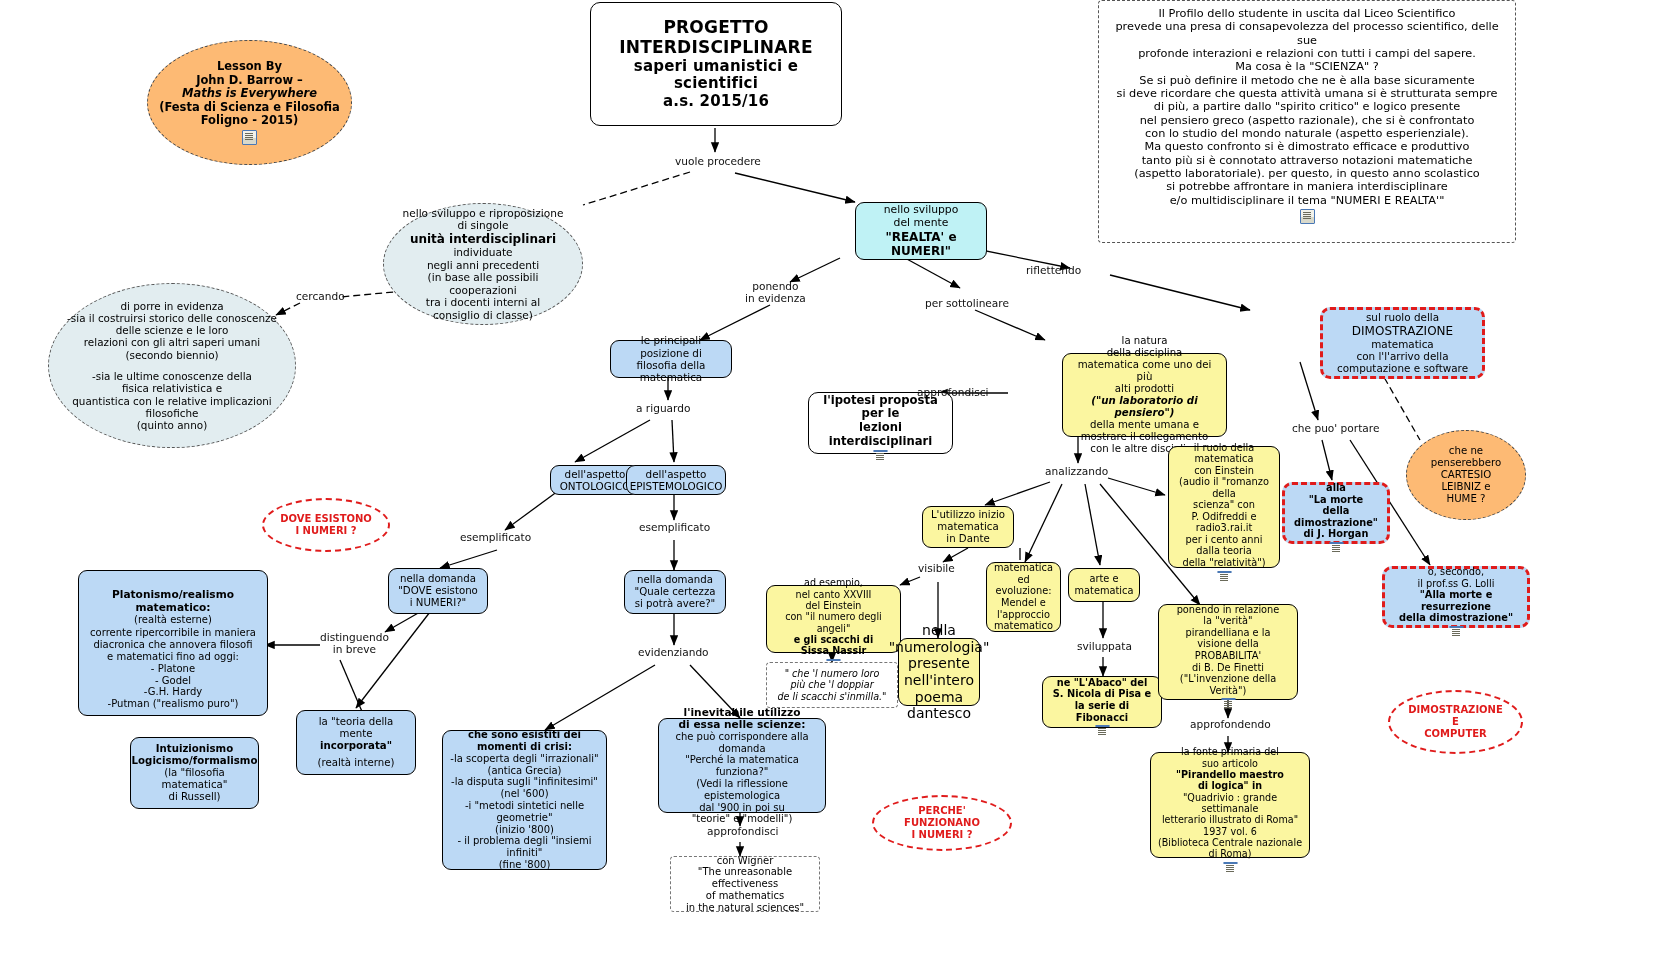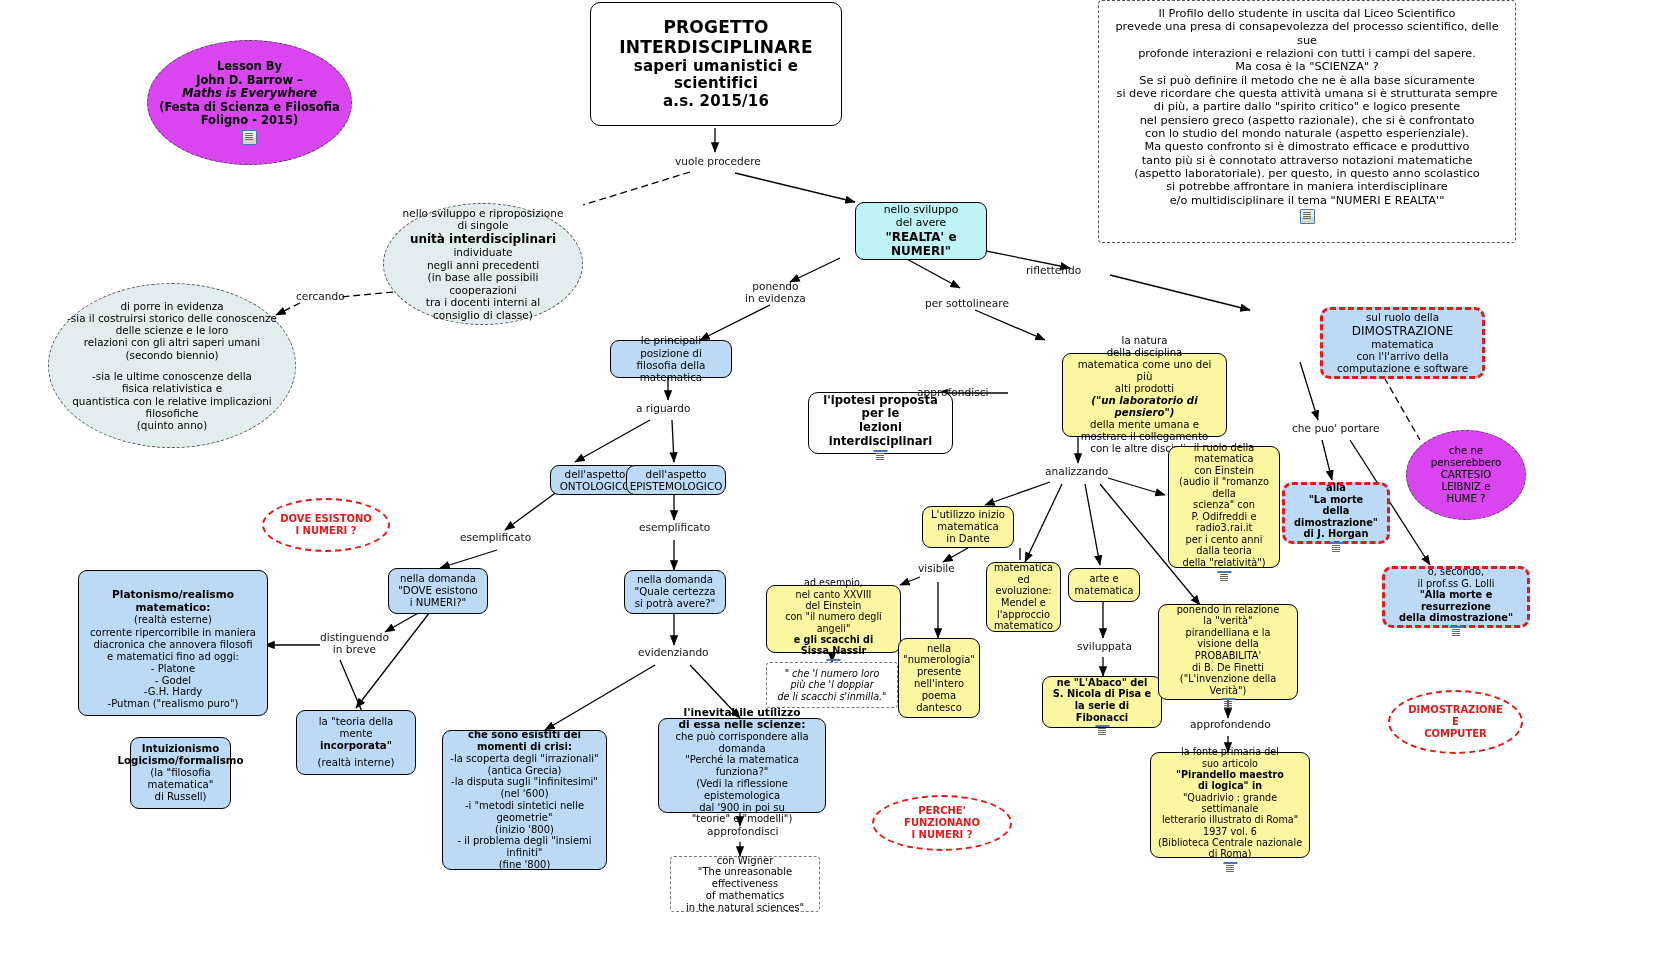--- a/index.html
+++ b/index.html
@@ -8,21 +8,21 @@
   svg#wires{position:absolute;left:0;top:0;width:1662px;height:973px;pointer-events:none;}
 
   .node{position:absolute;box-sizing:border-box;display:flex;flex-direction:column;
         align-items:center;justify-content:center;text-align:center;line-height:1.18;}
   .box{border:1.4px solid #000;border-radius:9px;background:#bcd9f5;padding:5px 6px;}
   .box.yellow{background:#fbf6a0;}
   .box.cyan{background:#bff2f5;}
   .box.white{background:#ffffff;border-radius:10px;}
   .box.dashred{border:3px dashed #e01b1b;border-radius:10px;}
   .ellipse{border:1.3px dashed #555;border-radius:50%;background:#e2edf0;padding:6px 10px;}
-  .ellipse.plain{background:#d946ef;border:1.2px dashed #444;}
+  .ellipse.plain{background:#fdba74;border:1.2px dashed #444;}
   .ellipse.redd{background:#ffffff;border:2px dashed #e01b1b;color:#e01b1b;}
   .dashbox{border:1.4px dashed #555;border-radius:4px;background:#ffffff;padding:17px 8px;}
   .dashbox.thin{border:1.2px dashed #777;}
   .lbl{position:absolute;text-align:center;color:#111;line-height:1.15;white-space:pre;}
   .ln{display:block;}
   .b{font-weight:bold;}
   .bi{font-weight:bold;font-style:italic;}
   .icon-doc{display:inline-block;width:13px;height:13px;border:1px solid #4a78b5;
       background:linear-gradient(180deg,#f2f2ea 0 55%,#d9d9cb 55% 100%);
       border-radius:1px;margin-top:2px;position:relative;}
@@ -193,21 +193,21 @@
     <span class="ln" style="height:9px;"></span>
     <span class="ln">-sia le ultime conoscenze della</span>
     <span class="ln">fisica relativistica e</span>
     <span class="ln">quantistica con le relative implicazioni</span>
     <span class="ln">filosofiche</span>
     <span class="ln">(quinto anno)</span>
   </div>
 
   <div class="node box cyan" style="left:855px;top:202px;width:132px;height:58px;font-size:10.8px;">
     <span class="ln">nello sviluppo</span>
-    <span class="ln">del avere</span>
+    <span class="ln">del mente</span>
     <span class="ln b" style="font-size:12px;">"REALTA' e NUMERI"</span>
   </div>
 
   <div class="node box dashred" style="left:1320px;top:307px;width:165px;height:72px;font-size:10.4px;">
     <span class="ln">sul ruolo della</span>
     <span class="ln" style="font-size:12px;">DIMOSTRAZIONE</span>
     <span class="ln">matematica</span>
     <span class="ln">con l'l'arrivo della</span>
     <span class="ln">computazione e software</span>
   </div>
@@ -284,21 +284,21 @@
     <span class="ln" style="height:9px;"></span>
     <span class="ln">corrente ripercorribile in maniera</span>
     <span class="ln">diacronica che annovera filosofi</span>
     <span class="ln">e matematici fino ad oggi:</span>
     <span class="ln">- Platone</span>
     <span class="ln">- Godel</span>
     <span class="ln">-G.H. Hardy</span>
     <span class="ln">-Putman ("realismo puro")</span>
   </div>
 
-  <div class="node box" style="left:130px;top:737px;width:101px;height:72px;font-size:10.2px;">
+  <div class="node box" style="left:130px;top:737px;width:129px;height:72px;font-size:10.2px;">
     <span class="ln b">Intuizionismo</span>
     <span class="ln b">Logicismo/formalismo</span>
     <span class="ln" style="height:8px;"></span>
     <span class="ln">(la "filosofia matematica"</span>
     <span class="ln">di Russell)</span>
   </div>
 
   <div class="node box" style="left:296px;top:710px;width:120px;height:65px;font-size:10.2px;">
     <span class="ln"><span>la "teoria della mente</span></span>
     <span class="ln b">incorporata"</span>
@@ -353,21 +353,21 @@
     <span class="ln b">Sissa Nassir</span>
     <span class="icon-doc"></span>
   </div>
 
   <div class="node dashbox thin" style="left:766px;top:662px;width:132px;height:46px;font-size:9.6px;font-style:italic;">
     <span class="ln">" che 'l numero loro</span>
     <span class="ln">più che 'l doppiar</span>
     <span class="ln">de li scacchi s'inmilla."</span>
   </div>
 
-  <div class="node box yellow" style="left:898px;top:638px;width:82px;height:80px;font-size:10px;">
+  <div class="node box yellow" style="left:898px;top:638px;width:82px;height:68px;font-size:14px;">
     <span class="ln">nella</span>
     <span class="ln">"numerologia"</span>
     <span class="ln">presente</span>
     <span class="ln">nell'intero</span>
     <span class="ln">poema dantesco</span>
   </div>
 
   <div class="node box yellow" style="left:986px;top:562px;width:75px;height:70px;font-size:9.8px;">
     <span class="ln">matematica</span>
     <span class="ln">ed evoluzione:</span>

